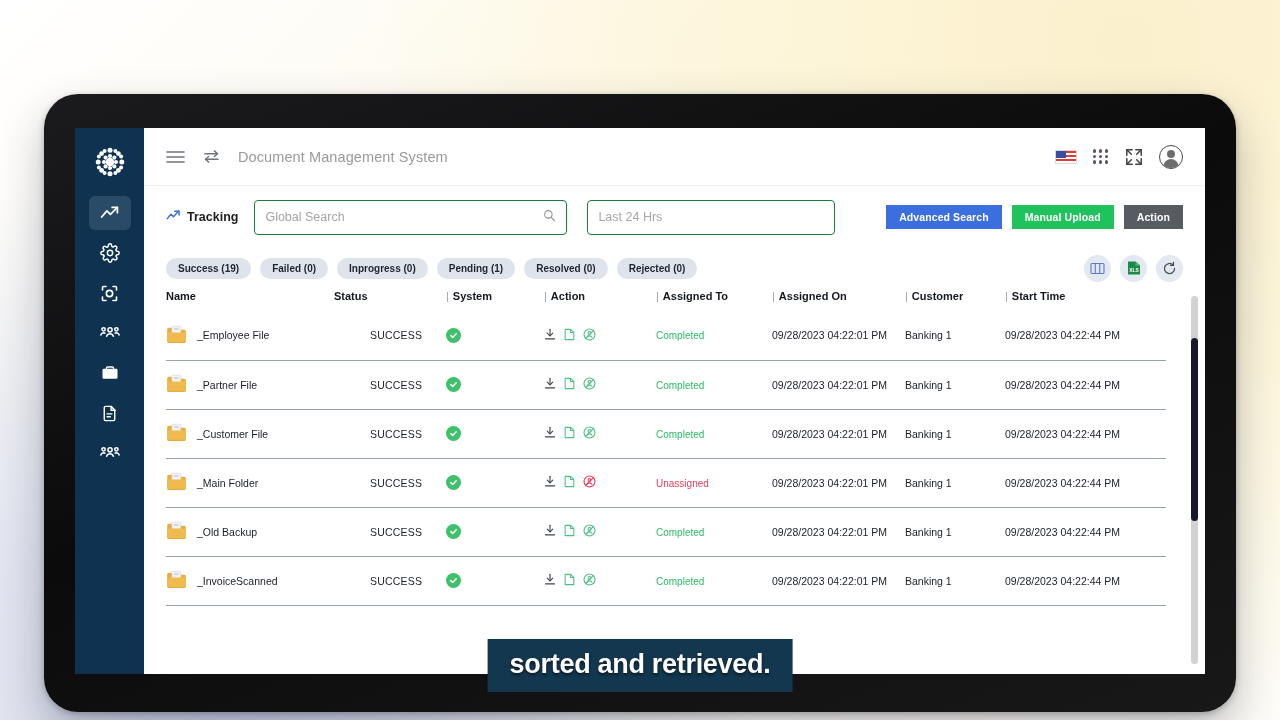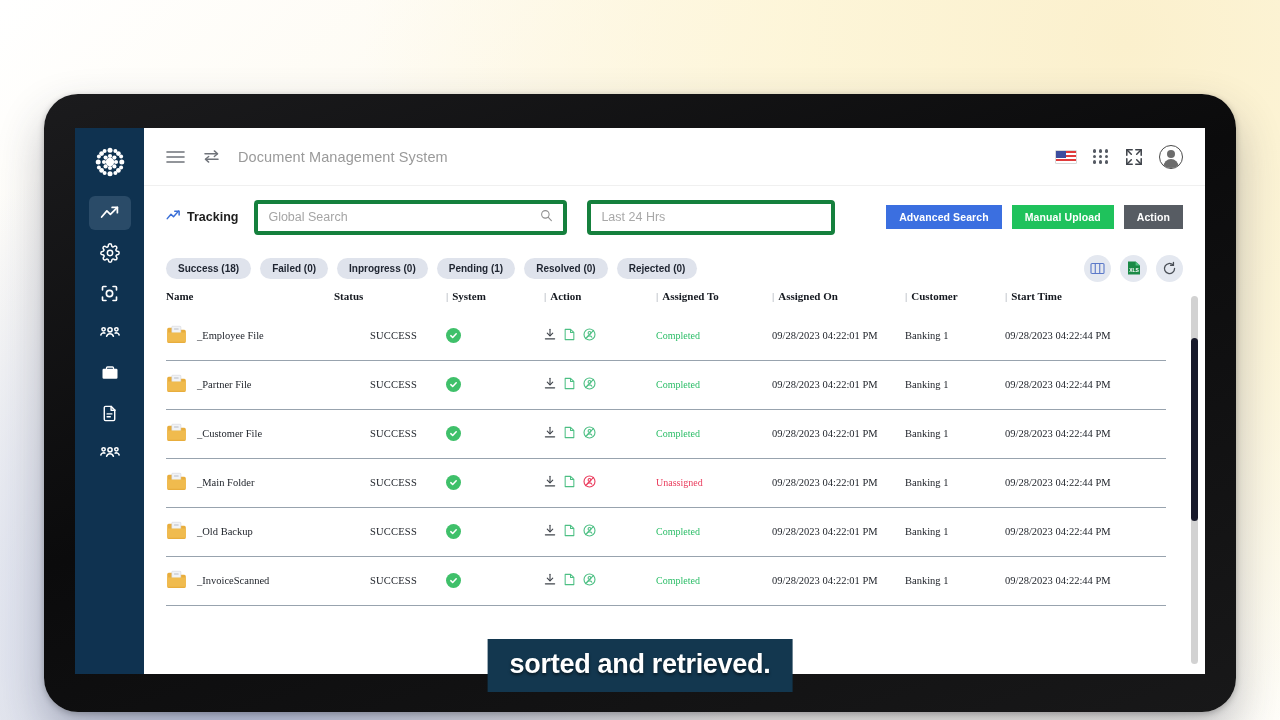--- a/index.html
+++ b/index.html
@@ -144,21 +144,21 @@
   }
   #tracking {
     display: flex; align-items: center; gap: 6px;
     margin-right: 16px;
     white-space: nowrap;
   }
   #tracking-label { font-size: 12.5px; font-weight: bold; color: #1d1d1d; }
 
   .field {
     height: 35px;
-    border: 4px solid #15803d;
+    border: 1px solid #15803d;
     border-radius: 4px;
     display: flex;
     align-items: center;
     padding: 0 10px;
     background: #fff;
   }
   #global-search { width: 313px; position: relative; }
   #global-search .ph { font-size: 12.5px; color: #a5a5a5; }
   #global-search .mag { margin-left: auto; }
   #date-field { width: 248px; margin-left: 20px; text-align: center; }
@@ -211,21 +211,20 @@
     display: flex; align-items: center; justify-content: center;
     cursor: pointer;
   }
 
   
   #table-wrap {
     flex: 1 1 auto;
     position: relative;
     padding: 0 30px 0 22px;
     min-height: 0;
-    font-family: Liberation Serif, serif;
   }
   table#grid {
     width: 1000px;
     border-collapse: collapse;
     table-layout: fixed;
   }
   table#grid th {
     text-align: left;
     font-size: 11px;
     font-weight: bold;
@@ -506,21 +505,21 @@
           </div>
 
           <div id="btn-group">
             <button class="pill-btn btn-blue">Advanced Search</button>
             <button class="pill-btn btn-green">Manual Upload</button>
             <button class="pill-btn btn-gray">Action</button>
           </div>
         </div>
 
         <div id="filterrow">
-          <div class="chip">Success (18)</div>
+          <div class="chip">Success (19)</div>
           <div class="chip">Failed (0)</div>
           <div class="chip">Inprogress (0)</div>
           <div class="chip">Pending (1)</div>
           <div class="chip">Resolved (0)</div>
           <div class="chip">Rejected (0)</div>
 
           <div id="tool-icons">
             <div class="round-btn">
               <svg width="15" height="13" viewBox="0 0 16 14" fill="none" stroke="#5b79c9" stroke-width="1.2">
                 <rect x="1" y="1.6" width="14" height="10.8" rx="1.2"></rect>

